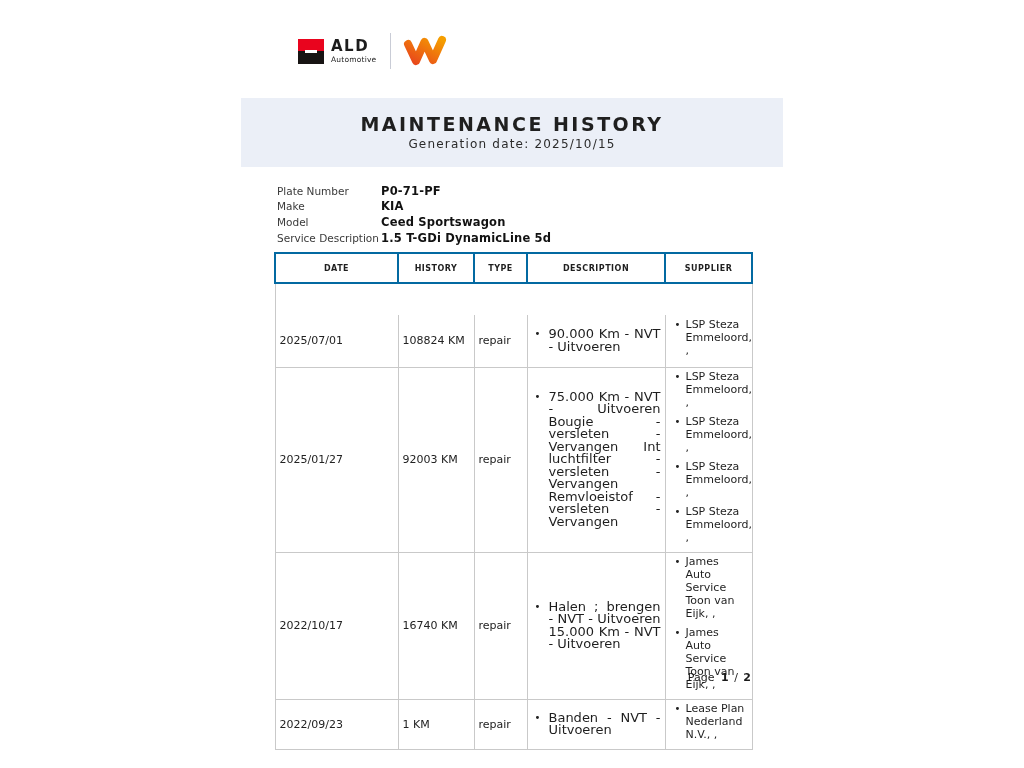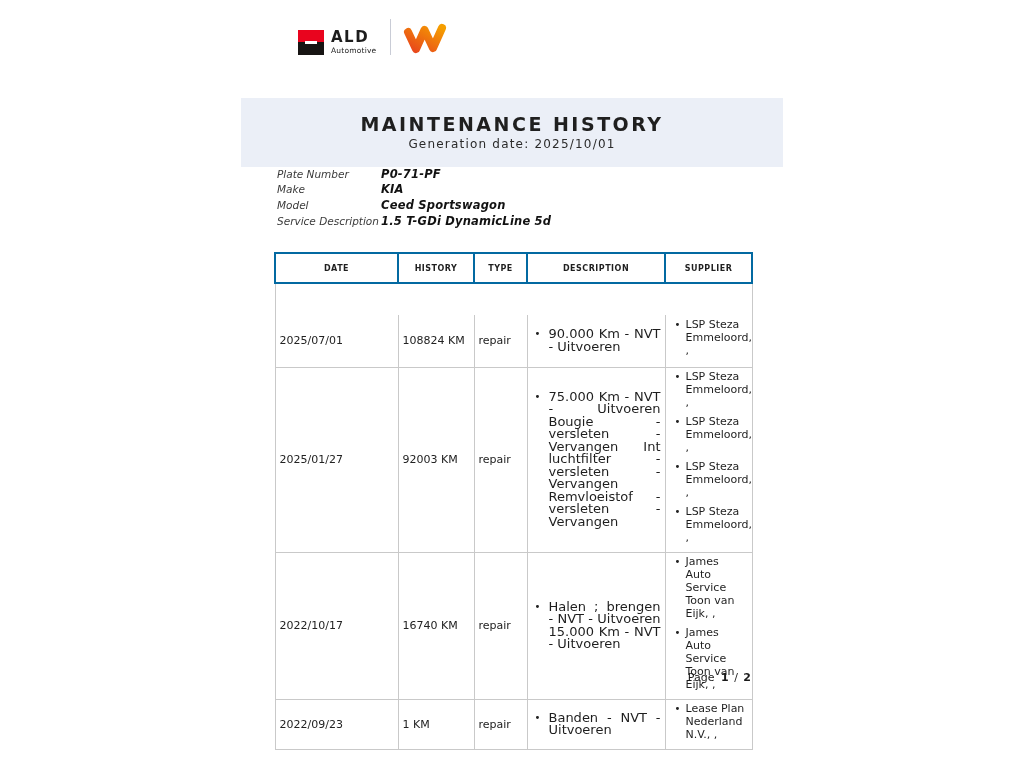--- a/index.html
+++ b/index.html
@@ -1,38 +1,38 @@
 <!DOCTYPE html>
 <html><head>
 <meta charset="utf-8">
 <style>
   html,body{margin:0;padding:0;background:#ffffff;}
   .page{position:relative;width:1024px;height:768px;background:#ffffff;overflow:hidden;
         font-family:"DejaVu Sans","Liberation Sans",sans-serif;color:#1a1a1a;}
 
   
-  .logo-row{position:absolute;left:277px;top:19px;display:flex;align-items:flex-end;padding-left:21px;}
+  .logo-row{position:absolute;left:277px;top:33px;display:flex;align-items:center;padding-left:21px;}
   .sg-box{width:26px;height:25px;position:relative;}
   .sg-top{height:12px;background:#e9041e;}
   .sg-bottom{height:13px;background:#171413;}
   .sg-dash{position:absolute;left:7px;top:11px;width:12px;height:3px;background:#ffffff;}
   .ald-text{display:flex;flex-direction:column;line-height:1;margin-left:7px;}
   .ald-name{font-size:15px;font-weight:bold;letter-spacing:1.5px;color:#1c1c1c;}
   .ald-sub{font-size:7.5px;color:#1c1c1c;margin-top:2px;letter-spacing:0.2px;}
   .logo-sep{width:1px;height:36px;background:#c9ccd6;margin:0 12px 0 14px;}
   .w-logo{width:44px;height:32px;display:block;}
 
   
   .title-band{position:absolute;left:241px;top:98px;width:542px;height:69px;
               background:#ebeff7;text-align:center;}
   .title-band h1{margin:15px 0 0;font-size:19px;letter-spacing:2.5px;color:#1f1f1f;font-weight:bold;}
   .subtitle{font-size:12px;letter-spacing:1.2px;color:#2b2b2b;margin-top:2px;}
 
   
-  .vehicle-info{position:absolute;left:277px;top:166px;font-style:italic;}
+  .vehicle-info{position:absolute;left:277px;top:183px;}
   .vi-row{display:flex;height:15.6px;align-items:center;}
   .vi-label{width:104px;font-size:10.5px;color:#3a3a3a;}
   .vi-value{font-size:11.5px;font-weight:bold;color:#121212;letter-spacing:0.2px;}
 
   
   .maintenance-table{position:absolute;left:274px;top:252px;width:477px;
                      border-collapse:collapse;table-layout:fixed;border:1px solid #c9c9c9;}
   .maintenance-table th{border:2px solid #0369a1;height:28px;font-size:8px;letter-spacing:0.5px;
      color:#1f1f1f;text-align:center;font-weight:bold;padding:0;}
   tr.spacer td{border:none;height:31px;padding:0;}
@@ -83,21 +83,21 @@
           <stop offset="0" stop-color="#e8451c"></stop>
           <stop offset="1" stop-color="#f59e00"></stop>
         </linearGradient>
       </defs>
       <path d="M5 9 L13 26 L21.5 7 L30 25 L39 5" fill="none" stroke="url(#wg)" stroke-width="8" stroke-linecap="round" stroke-linejoin="round"></path>
     </svg>
   </header>
 
   <section class="title-band">
     <h1>MAINTENANCE HISTORY</h1>
-    <div class="subtitle">Generation date: 2025/10/01</div>
+    <div class="subtitle">Generation date: 2025/10/15</div>
   </section>
 
   <section class="vehicle-info">
     <div class="vi-row">
       <span class="vi-label">Plate Number</span>
       <span class="vi-value">P0-71-PF</span>
     </div>
     <div class="vi-row">
       <span class="vi-label">Make</span>
       <span class="vi-value">KIA</span>

